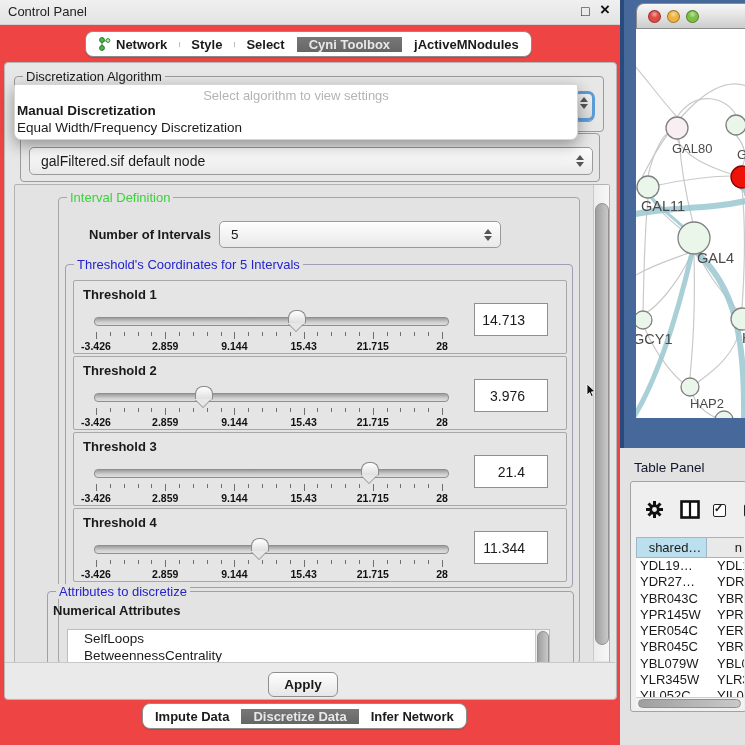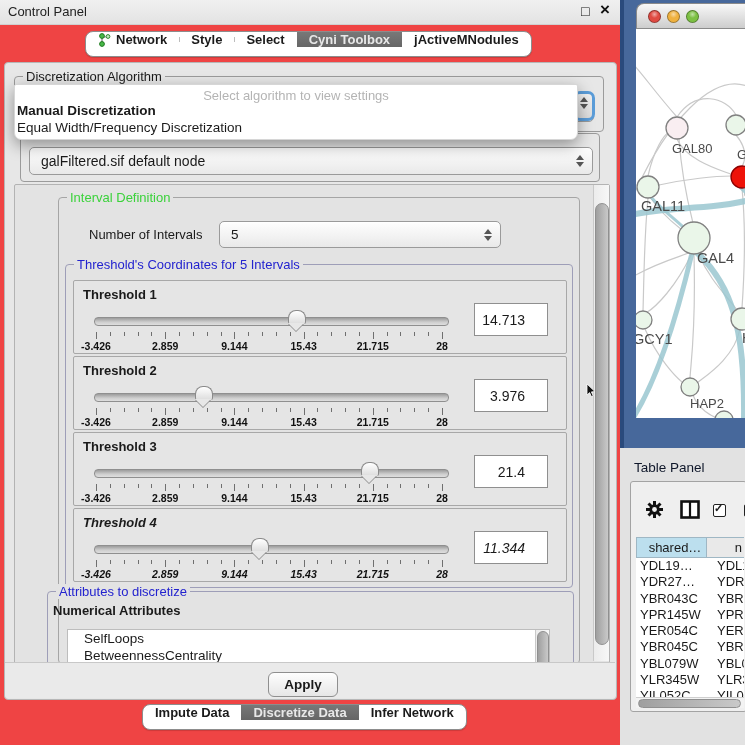--- a/index.html
+++ b/index.html
@@ -5,21 +5,21 @@
   html,body{margin:0;padding:0}
   body{width:745px;height:745px;position:relative;overflow:hidden;
        font-family:"Liberation Sans",sans-serif;background:#e4e4e4;color:#1a1a1a;-webkit-font-smoothing:antialiased}
   .abs{position:absolute}
   
   #control-panel{left:0;top:0;width:620px;height:745px;background:#ef4444}
   #cp-titlebar{left:0;top:0;width:620px;height:24px;background:linear-gradient(#f0f0f0,#e3e3e3);border-bottom:1px solid #d0d0d0}
   #cp-title{left:8px;top:4px;font-size:13px;color:#222}
   .win-btn{top:3px;font-size:14px;font-weight:bold;color:#111;cursor:default}
   
-  .tabbar{display:inline-flex;align-items:flex-start;background:#fff;border:1px solid #8d8d8d;border-radius:8px;overflow:hidden;height:24px;box-shadow:0 1px 1px rgba(0,0,0,.15)}
+  .tabbar{display:inline-flex;align-items:center;background:#fff;border:1px solid #8d8d8d;border-radius:8px;overflow:hidden;height:24px;box-shadow:0 1px 1px rgba(0,0,0,.15)}
   .tab{display:flex;align-items:center;gap:5px;padding:0 12px;font-size:13px;font-weight:bold;color:#1a1a1a;background:transparent;white-space:nowrap;position:relative}
   .tab.sep::before{content:"";position:absolute;left:0;top:5px;bottom:5px;width:1px;background:#bdbdbd}
   .tab.selected{background:linear-gradient(#787878,#666);color:#e8e8e8}
   
   .group{border:1px solid #9b9b9b;border-radius:4px}
   .group-label{position:absolute;top:-8px;left:8px;padding:0 3px;font-size:13px;background:#e8e8e8;white-space:nowrap}
   
   .combo{position:absolute;background:linear-gradient(#fefefe,#e9e9e9);border:1px solid #9a9a9a;border-radius:5px;display:flex;align-items:center;font-size:14px;box-shadow:inset 0 1px 0 #fff}
   .combo .txt{padding-left:11px;flex:1;overflow:hidden;white-space:nowrap}
   .spin{width:9px;height:12px;margin-right:8px;display:flex;flex-direction:column;justify-content:space-between;align-items:center}
@@ -144,21 +144,21 @@
   </div>
 
   <div id="settings-panel" class="abs">
     <div class="vscroll-track" style="right:0;top:0;width:15px;height:476px">
       <div class="scroll-thumb" style="left:1px;top:18px;width:12px;height:440px"></div>
     </div>
 
     <div class="abs group" style="left:43px;top:12px;width:520px;height:465px;border-color:#a5a5a5">
       <span class="group-label" style="background:#e3e3e3;color:#3bd23b">Interval Definition</span>
 
-      <div class="abs" style="left:30px;top:29px;font-size:13px;font-weight:normal">Number of Intervals</div>
+      <div class="abs" style="left:30px;top:29px;font-size:13px;font-weight:bold">Number of Intervals</div>
       <div class="combo" style="left:160px;top:23px;width:280px;height:25px">
         <span class="txt" style="font-size:13.5px">5</span>
         <span class="spin">
             <i class="up"></i>
             <i class="dn"></i>
           </span>
       </div>
 
       <div class="abs group" style="left:6px;top:66px;width:506px;height:322px;border-color:#9e9eb8">
         <span class="group-label" style="background:#e3e3e3;color:#2323cf">Threshold's Coordinates for 5 Intervals</span>
@@ -288,21 +288,21 @@
                   <span class="tick-label" style="left: 2px;">-3.426</span>
                   <span class="tick-label" style="left: 71.2px;">2.859</span>
                   <span class="tick-label" style="left: 140.4px;">9.144</span>
                   <span class="tick-label" style="left: 209.6px;">15.43</span>
                   <span class="tick-label" style="left: 278.8px;">21.715</span>
                   <span class="tick-label" style="left: 348px;">28</span>
                 </div>
               </div>
               <div class="val-box">21.4</div>
             </div>
-            <div class="th-box" style="top: 243px; font-style: italic;">
+            <div class="th-box" style="top: 243px;">
               <div class="th-title">Threshold 4</div>
               <div class="slider-area">
                 <div class="track"></div>
                 <div class="handle" style="left: 164.618px;"></div>
                 <div class="ticks">
                   <span class="tick" style="left: 2px; height: 7px;"></span>
                   <span class="tick" style="left: 15.84px; height: 4px;"></span>
                   <span class="tick" style="left: 29.68px; height: 4px;"></span>
                   <span class="tick" style="left: 43.52px; height: 4px;"></span>
                   <span class="tick" style="left: 57.36px; height: 4px;"></span>

